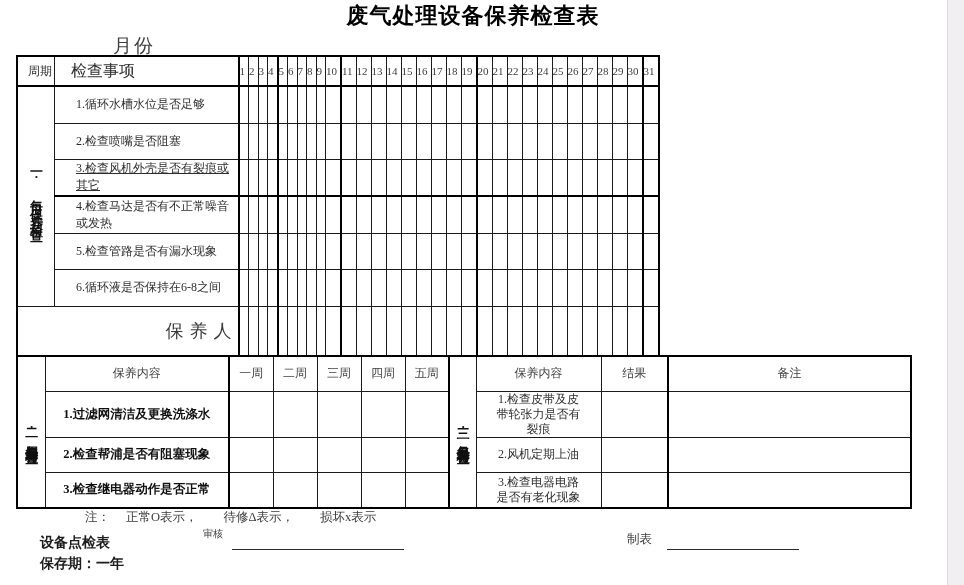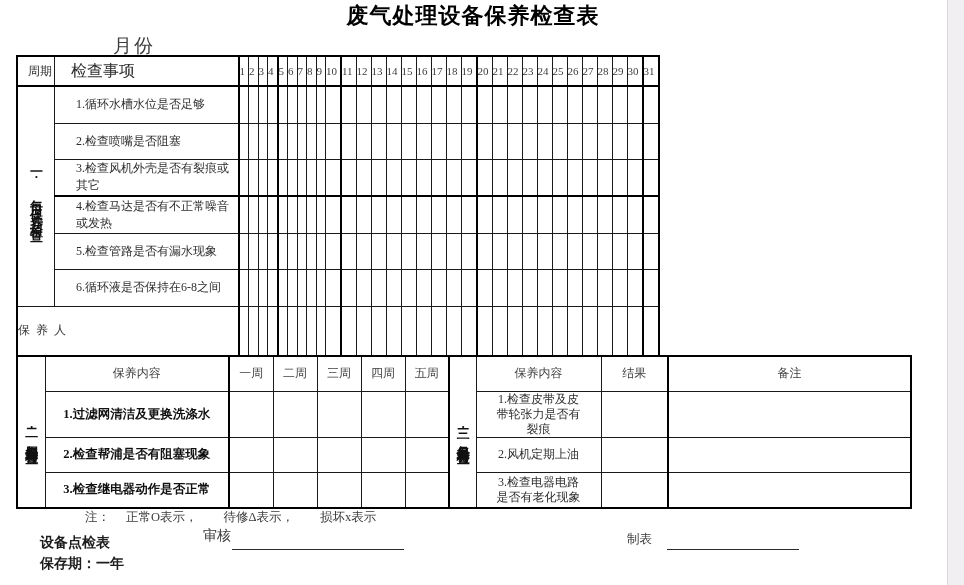--- a/index.html
+++ b/index.html
@@ -15,39 +15,39 @@
   td { border:1px solid #1a1a1a; overflow:hidden; }
 
   
   tr.r30 td { height:30px; }
   tr.r37 td { height:37px; }
   tr.r36 td { height:36px; }
   tr.r50 td { height:50px; }
   tr.r35 td { height:35px; }
 
   .hdr td { border-bottom:2px solid #000; }
-  tr.thick-b td { border-bottom:2px solid #000; }
+  tr.thick-b td { border-bottom:2px solid #000;text-decoration:underline; }
   .tr2 { border-right:2px solid #000 !important; }
 
   .phdr { font-size:12px; padding-left:10px; color:#2e2e2e; }
   .ihdr { font-size:16px; padding-left:16px; color:#2e2e2e; }
   .dh { font-size:11px; text-align:right; padding-right:3px; color:#3d3d3d; }
   .item { font-size:12px; padding-left:21px; vertical-align:middle; color:#2e2e2e; }
   .vcell { text-align:center; vertical-align:middle; }
   .vlabel { writing-mode:vertical-rl; text-orientation:upright; display:inline-block; font-weight:bold; font-size:13px; color:#111; letter-spacing:5px; }
   .vlabel.tight { letter-spacing:1px; }
-  .caretaker { text-align:left; vertical-align:middle; font-size:12px; letter-spacing:6px; color:#3a3a3a; }
+  .caretaker { text-align:right; vertical-align:middle; font-size:18px; letter-spacing:6px; color:#3a3a3a; }
   .chdr { text-align:center; vertical-align:middle; font-size:12px; color:#3f3f3f; }
   .witem { text-align:center; vertical-align:middle; font-size:12.5px; font-weight:bold; color:#111; }
   .mitem { text-align:center; vertical-align:middle; font-size:12px; color:#2e2e2e; line-height:1.25; padding:0 19px; }
 
   .notes { position:absolute; left:85px; top:509px; font-size:12.5px; color:#3a3a3a; white-space:nowrap; }
   .notes span { margin-right:26px; }
   .notes .nlab { margin-right:16px; }
-  .audit { position:absolute; left:203px; top:527px; font-size:14px; color:#3a3a3a; }
+  .audit { position:absolute; left:203px; top:527px; font-size:10px; color:#3a3a3a; }
   .audit-line { position:absolute; left:232px; top:549px; width:172px; border-bottom:1.5px solid #2a2a2a; }
   .tabulate { position:absolute; left:627px; top:531px; font-size:12.5px; color:#3a3a3a; }
   .tabulate-line { position:absolute; left:667px; top:549px; width:132px; border-bottom:1.5px solid #2a2a2a; }
   .docname { position:absolute; left:40px; top:534px; font-size:14px; font-weight:bold; color:#1c1c1c; }
   .retention { position:absolute; left:40px; top:555px; font-size:14px; font-weight:bold; color:#1c1c1c; }
 </style>
 </head>
 <body>
 
 <div class="page">

